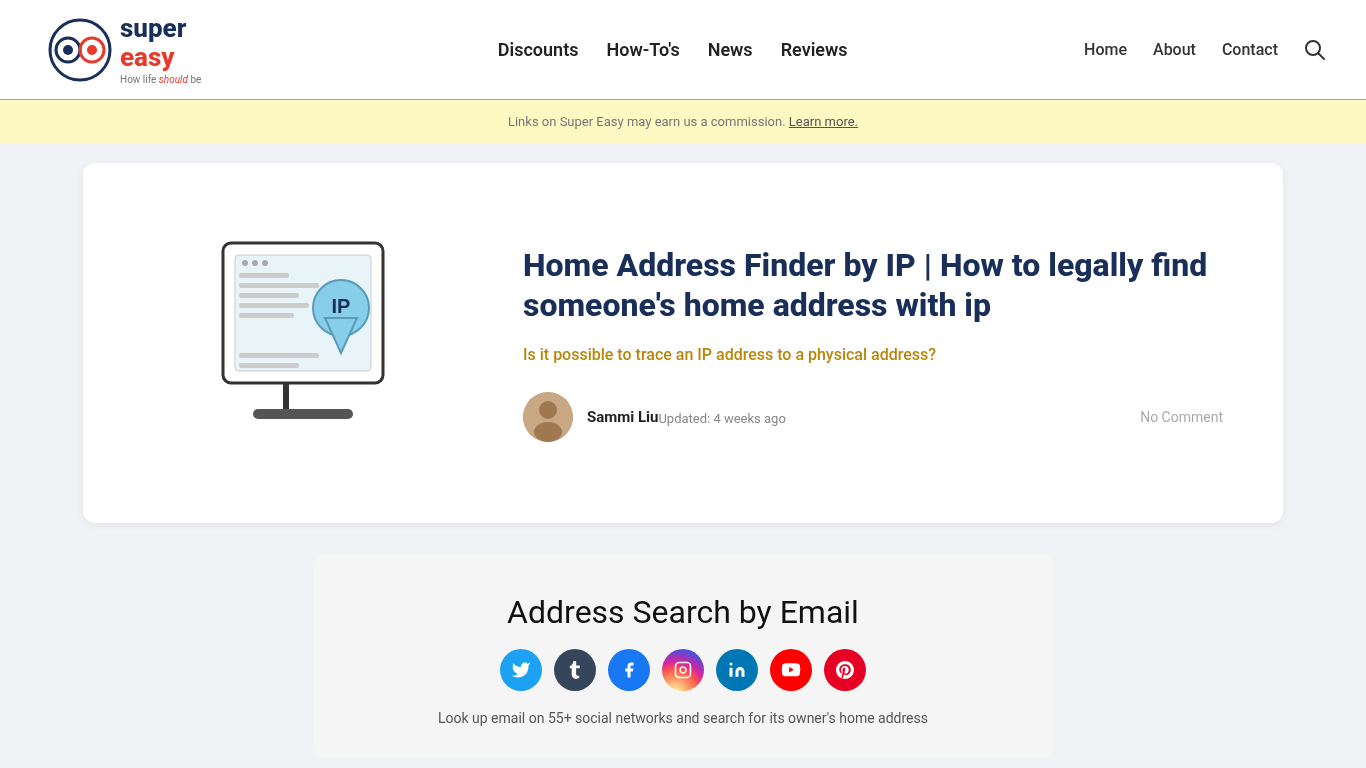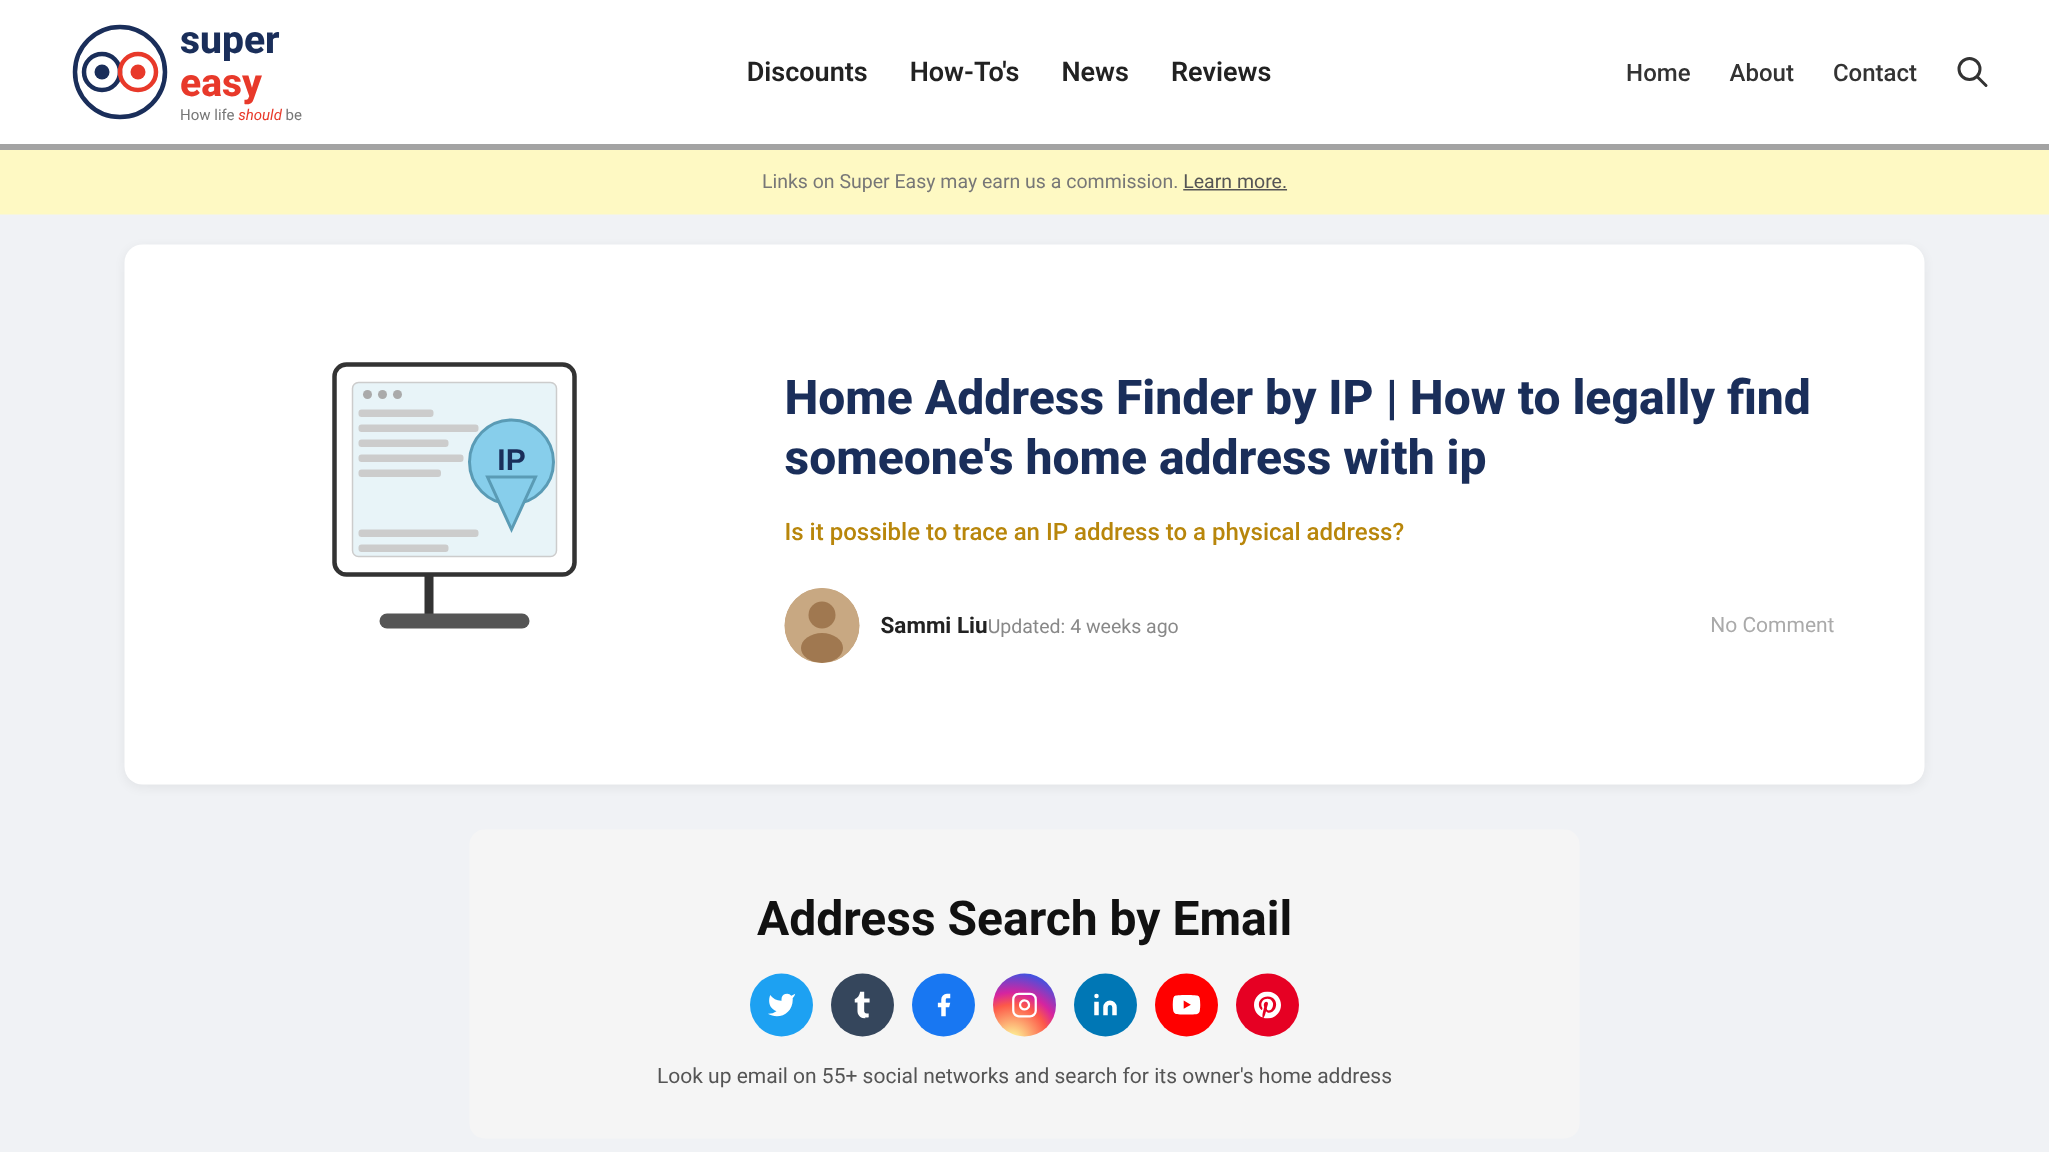--- a/index.html
+++ b/index.html
@@ -1,21 +1,21 @@
 <!DOCTYPE html>
 <html><head>
   <meta charset="utf-8">
   <style>
     * { margin: 0; padding: 0; box-sizing: border-box; }
     body { font-family: -apple-system, BlinkMacSystemFont, 'Segoe UI', Roboto, sans-serif; background: #f0f2f5; color: #333; }
 
     
     .header {
       background: #fff;
-      border-bottom: 4px solid #a3a3a3;
+      border-bottom: 1px solid #a3a3a3;
       padding: 0 40px;
       display: flex;
       align-items: center;
       justify-content: space-between;
       height: 100px;
     }
     .logo-area {
       display: flex;
       align-items: center;
       gap: 0;
@@ -166,21 +166,21 @@
     .widget-card {
       background: #f5f5f5;
       border-radius: 10px;
       padding: 40px 30px 30px;
       text-align: center;
       max-width: 740px;
       margin: 0 auto;
     }
     .widget-title {
       font-size: 32px;
-      font-weight: 700;
+      font-weight: 400;
       color: #111;
       margin-bottom: 18px;
     }
     .social-icons {
       display: flex;
       justify-content: center;
       gap: 12px;
       margin-bottom: 16px;
     }
     .social-icon {

